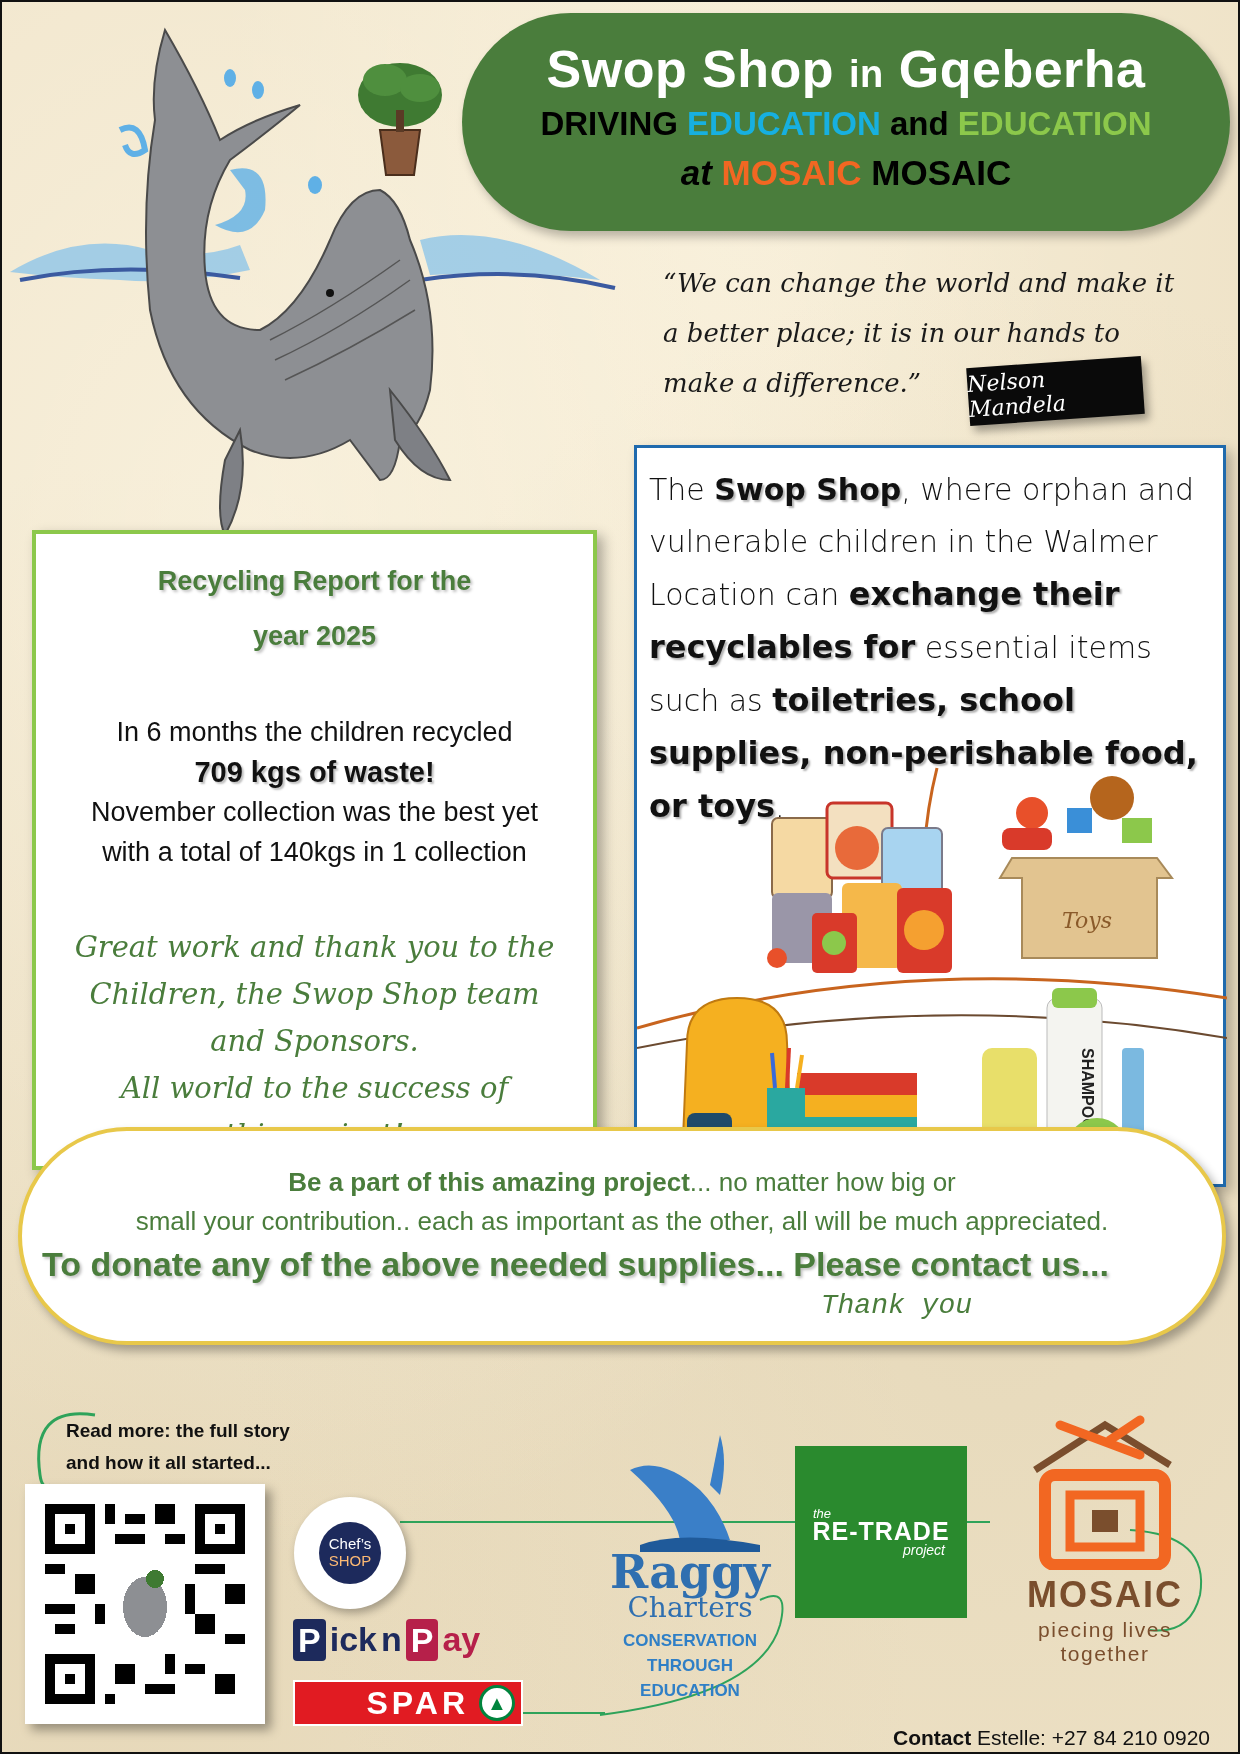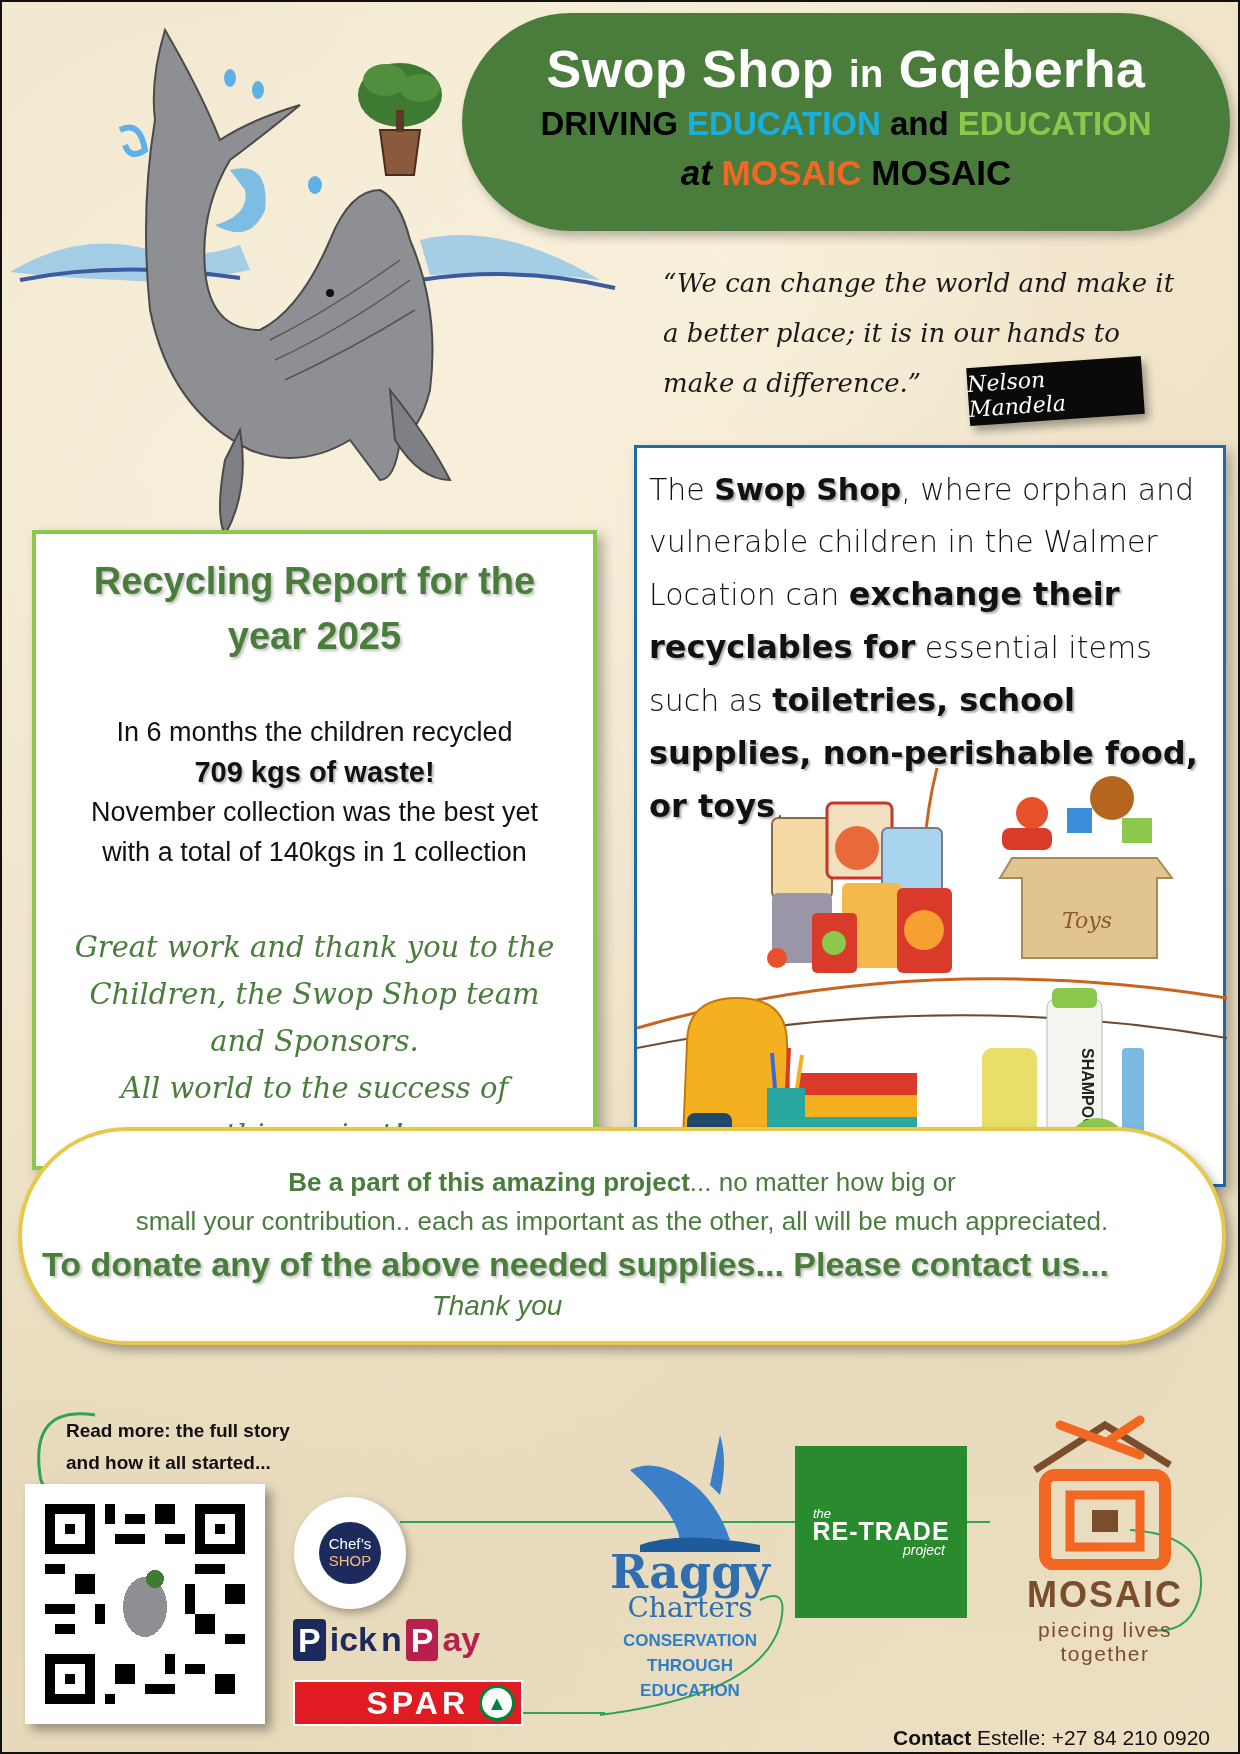--- a/index.html
+++ b/index.html
@@ -30,21 +30,21 @@
   
   .quote{left:663px;top:258px;width:520px;font-family:"DejaVu Serif",serif;font-style:italic;
     font-size:26px;line-height:50px;color:#1a1a1a;}
   .signature{left:968px;top:362px;width:175px;height:58px;background:#0a0a0a;color:#fff;
     transform:rotate(-4deg);font-family:"DejaVu Serif",serif;font-style:italic;font-size:22px;
     display:flex;align-items:center;justify-content:center;box-shadow:4px 6px 8px rgba(0,0,0,.35);}
 
   
   .report{left:32px;top:530px;width:565px;height:640px;background:#fff;border:4px solid #8cc84b;
     box-sizing:border-box;box-shadow:6px 6px 12px rgba(0,0,0,.3);text-align:center;}
-  .report-title{font-family:"Liberation Sans",sans-serif;font-weight:bold;color:#4a7d3c;font-size:38px;
+  .report-title{font-family:"Liberation Sans",sans-serif;font-weight:bold;color:#4a7d3c;font-size:27px;
     line-height:55px;margin-top:20px;text-shadow:2px 2px 3px rgba(0,0,0,.25);}
   .report-body{font-family:"Liberation Sans",sans-serif;font-size:27px;line-height:40px;color:#111;margin-top:48px;}
   .report-body .big{font-weight:bold;font-size:29px;text-shadow:2px 2px 2px rgba(0,0,0,.25);}
   .report-thanks{font-family:"DejaVu Serif",serif;font-style:italic;color:#4a7d3c;font-size:29px;
     line-height:47px;margin-top:52px;}
 
   
   .swop{left:634px;top:445px;width:592px;height:742px;background:#fff;border:3px solid #1f6aad;
     box-sizing:border-box;box-shadow:6px 6px 12px rgba(0,0,0,.25);}
   .swop-text{position:absolute;left:12px;top:16px;width:560px;font-family:"DejaVu Sans",sans-serif;
@@ -54,21 +54,21 @@
   .illus{position:absolute;}
 
   
   .donate{left:18px;top:1127px;width:1208px;height:218px;background:#fff;border:4px solid #e8c84a;
     border-radius:110px;box-sizing:border-box;box-shadow:5px 6px 10px rgba(0,0,0,.3);text-align:center;
     font-family:"Liberation Sans",sans-serif;color:#4a7d3c;}
   .d1{font-size:26px;margin-top:36px;}
   .d1 b{font-weight:bold;}
   .d2{font-size:26px;margin-top:8px;}
   .d3{font-size:34px;font-weight:bold;margin-top:8px;text-shadow:2px 2px 3px rgba(0,0,0,.25);text-align:left;padding-left:20px;}
-  .d4{font-family:Liberation Sans, sans-serif;font-style:italic;font-size:28px;text-align:center;padding-right:250px;margin-top:6px;}
+  .d4{font-family:Liberation Mono, monospace;font-style:italic;font-size:28px;text-align:right;padding-right:250px;margin-top:6px;}
 
   
   .readmore{left:66px;top:1415px;font-family:"Liberation Sans",sans-serif;font-weight:bold;font-size:19px;line-height:32px;color:#111;}
   .qr{left:25px;top:1484px;width:240px;height:240px;background:#fff;box-shadow:6px 6px 10px rgba(0,0,0,.35);}
   .chefs{left:294px;top:1497px;width:112px;height:112px;border-radius:50%;background:#fff;
     box-shadow:3px 4px 8px rgba(0,0,0,.3);display:flex;align-items:center;justify-content:center;}
   .chefs-inner{width:62px;height:62px;border-radius:50%;background:#1d2a5c;color:#fff;text-align:center;
     font-family:"Liberation Sans",sans-serif;font-size:15px;line-height:17px;padding-top:13px;box-sizing:border-box;}
   .chefs-inner span{color:#fdba74;display:block;}
   .pnp{left:293px;top:1617px;width:225px;height:45px;display:flex;align-items:center;gap:4px;

